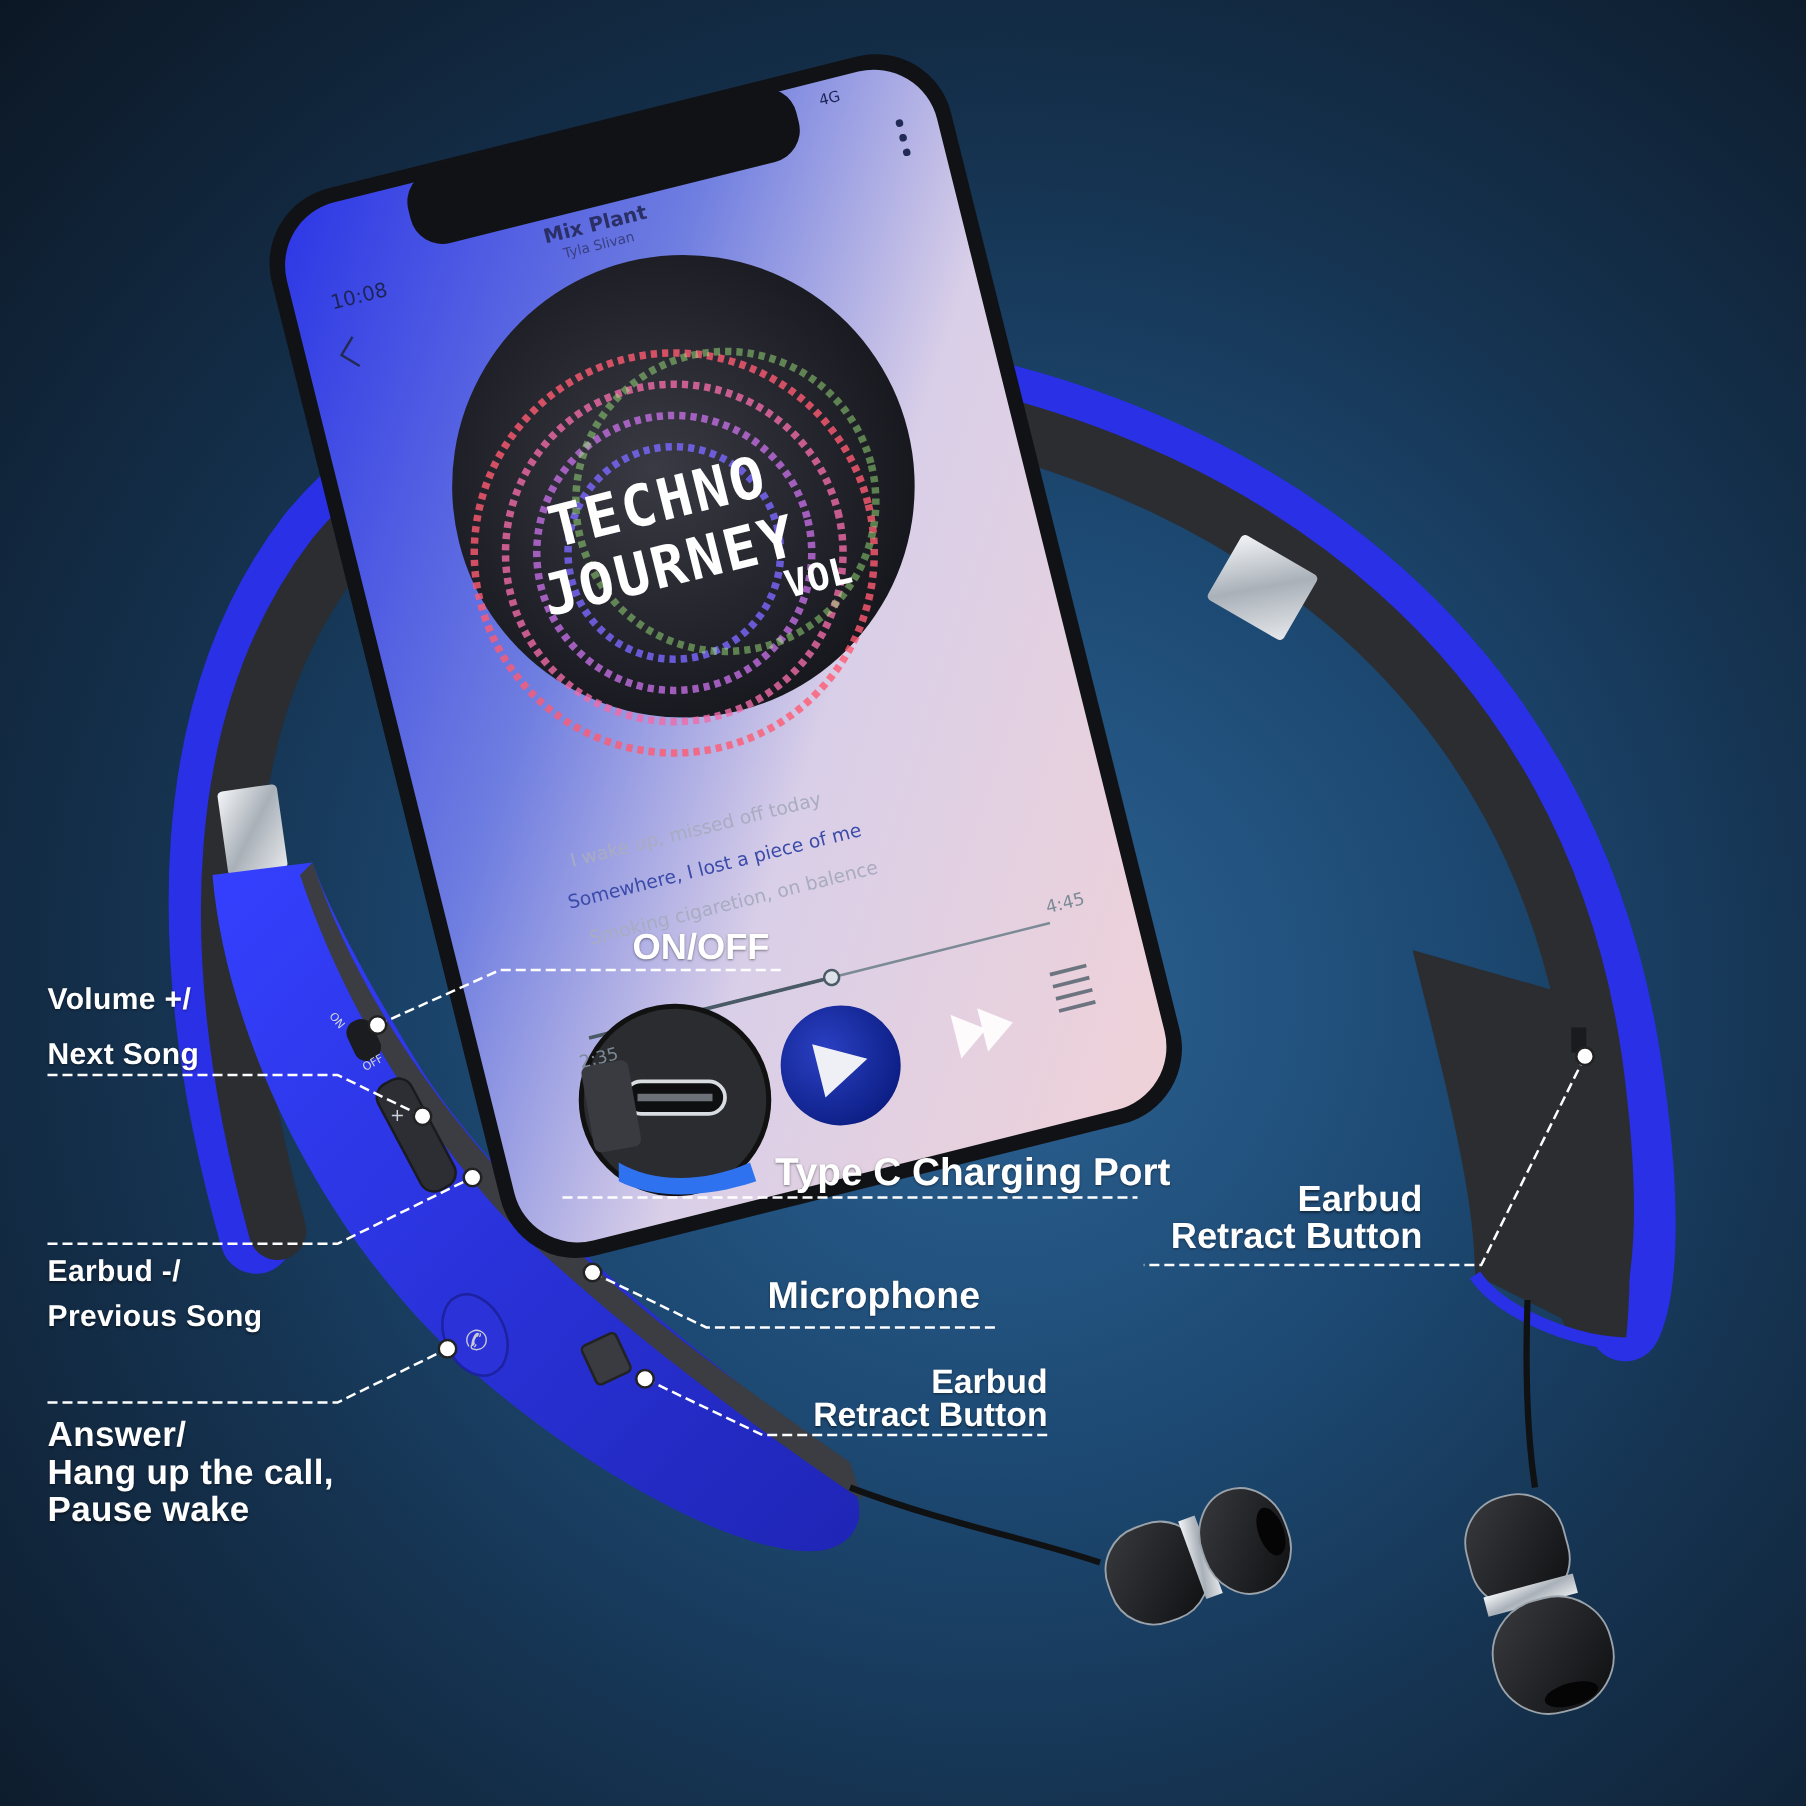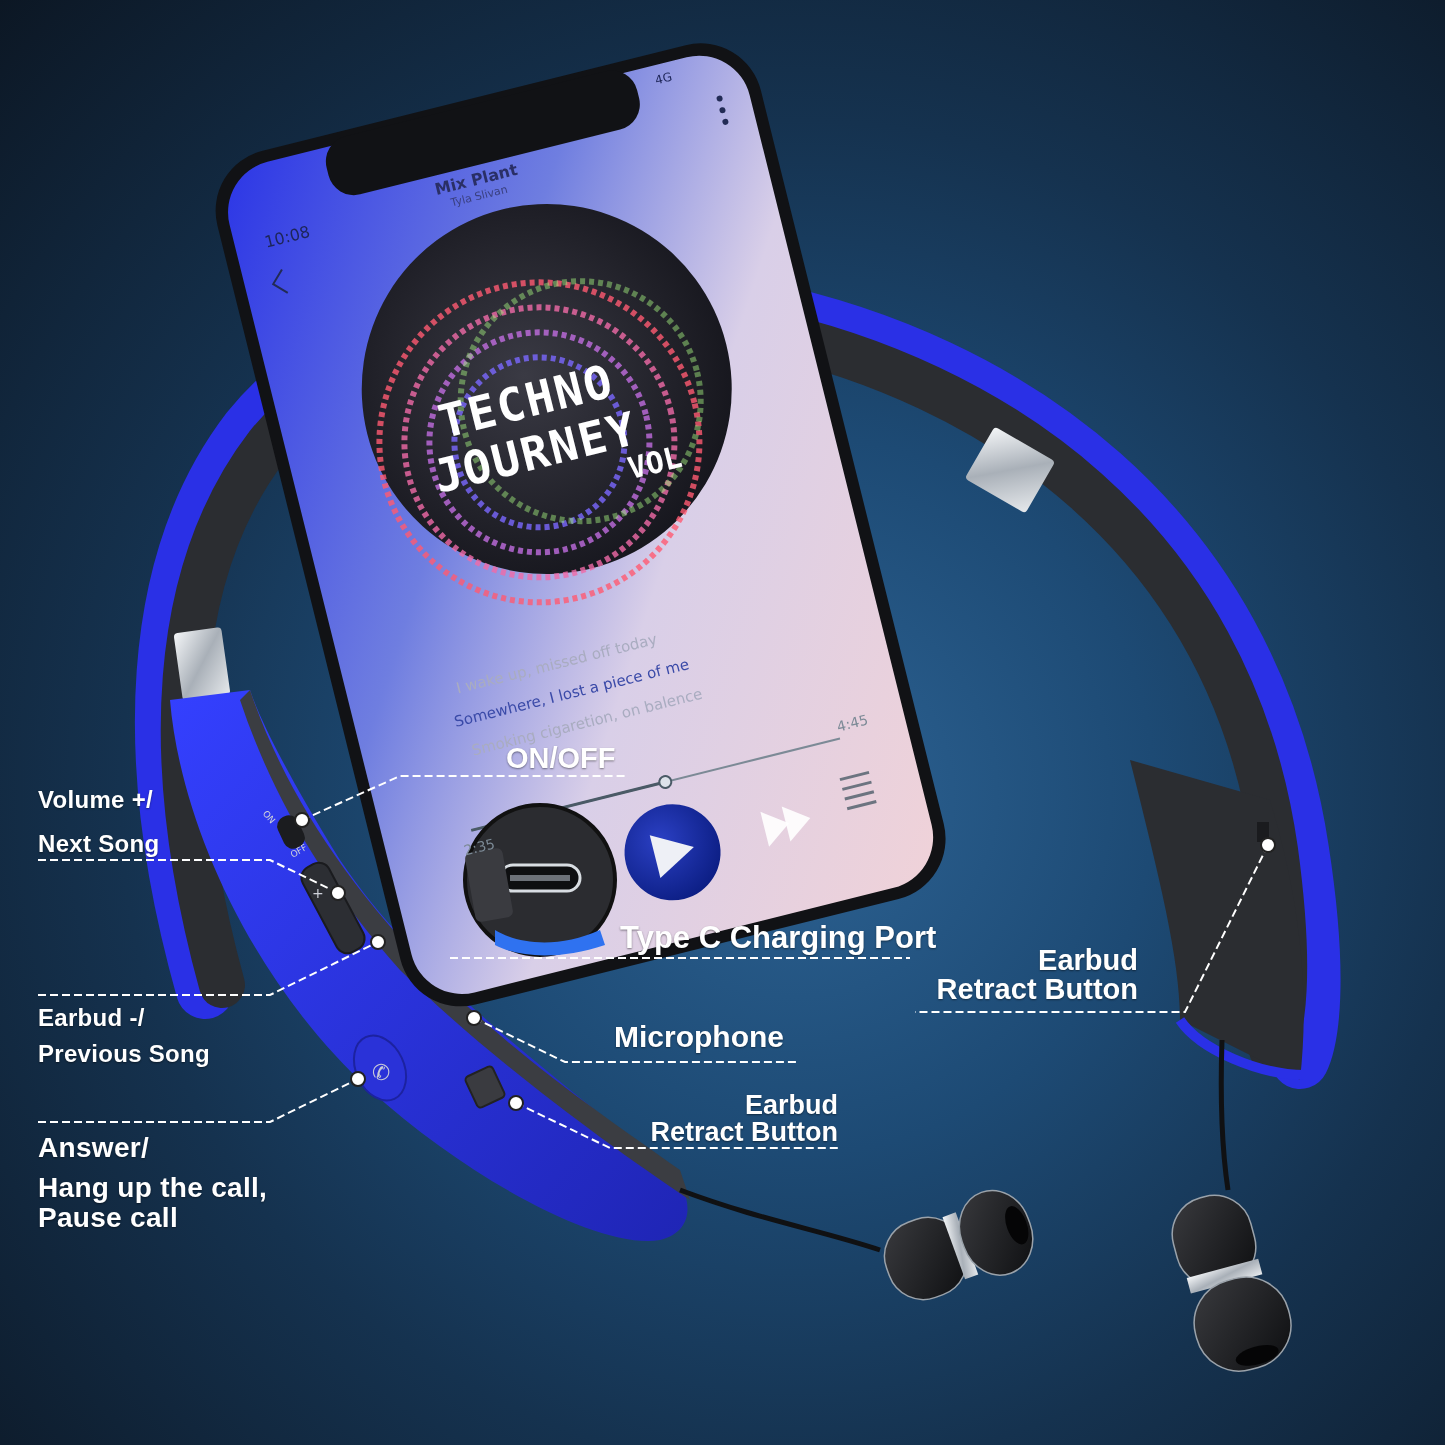--- a/index.html
+++ b/index.html
@@ -201,22 +201,22 @@
   <span style="margin-top:20px;">Next Song</span>
 </div>
 
 <div class="label lbl-left" style="left:38px; top:1006px;">
   <span>Earbud -/</span>
   <span style="margin-top:12px;">Previous Song</span>
 </div>
 
 <div class="label lbl-left" style="left:38px; top:1134px; font-size:28px;">
   <span>Answer/</span>
-  <span style="margin-top:12px;">Hang up the call,</span>
-  <span style="margin-top:2px;">Pause call</span>
+  <span style="margin-top:2px;">Hang up the call,</span>
+  <span style="margin-top:2px;">Pause wake</span>
 </div>
 
 <div class="label" style="left:506px; top:744px; font-size:29px;">ON/OFF</div>
 
 <div class="label" style="left:620px; top:922px; font-size:31px;">Type C Charging Port</div>
 
 <div class="label" style="left:614px; top:1022px; font-size:30px;">Microphone</div>
 
 <div class="label lbl-right" style="right:607px; top:1092px; font-size:27px;">
   <span>Earbud</span>

